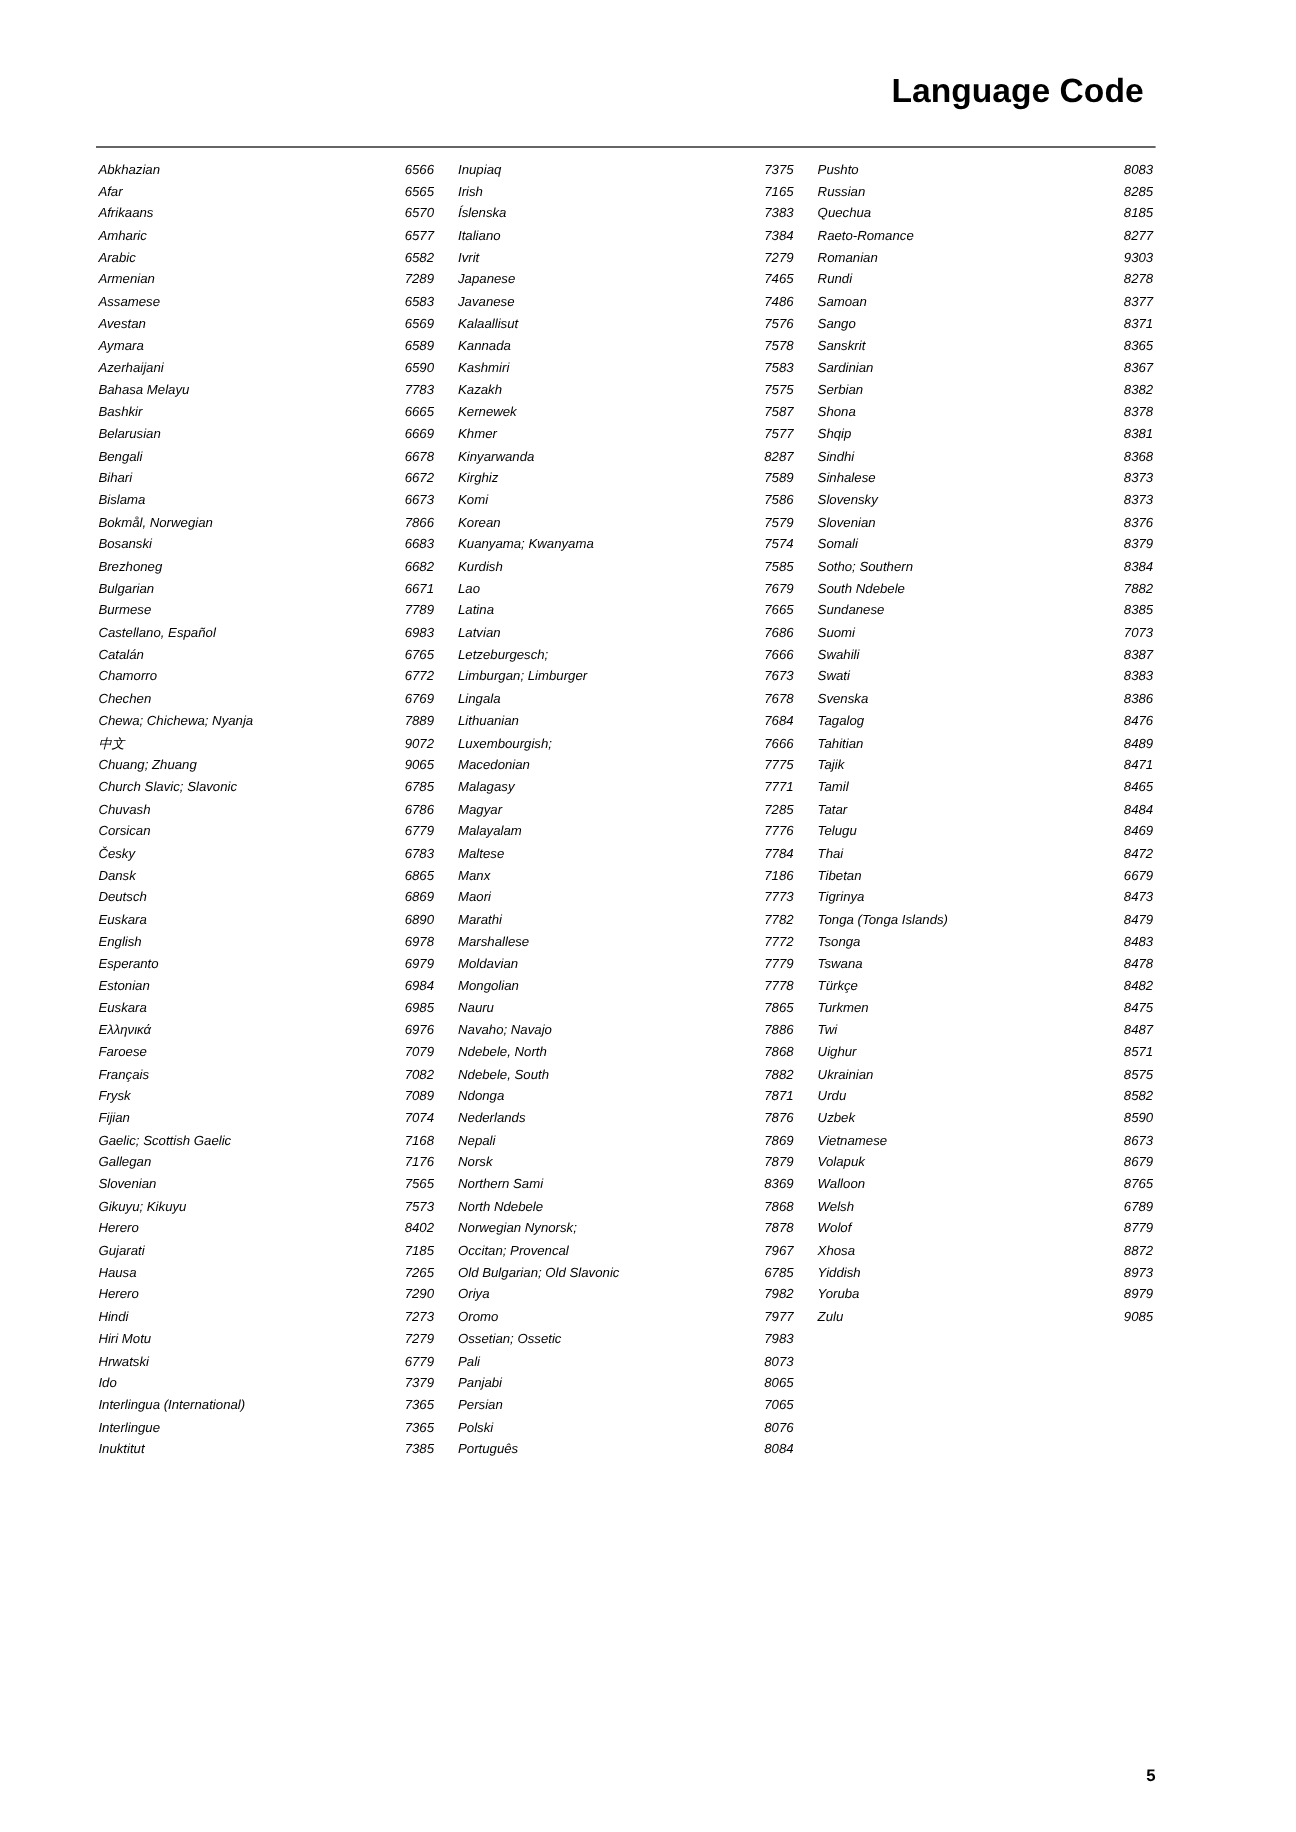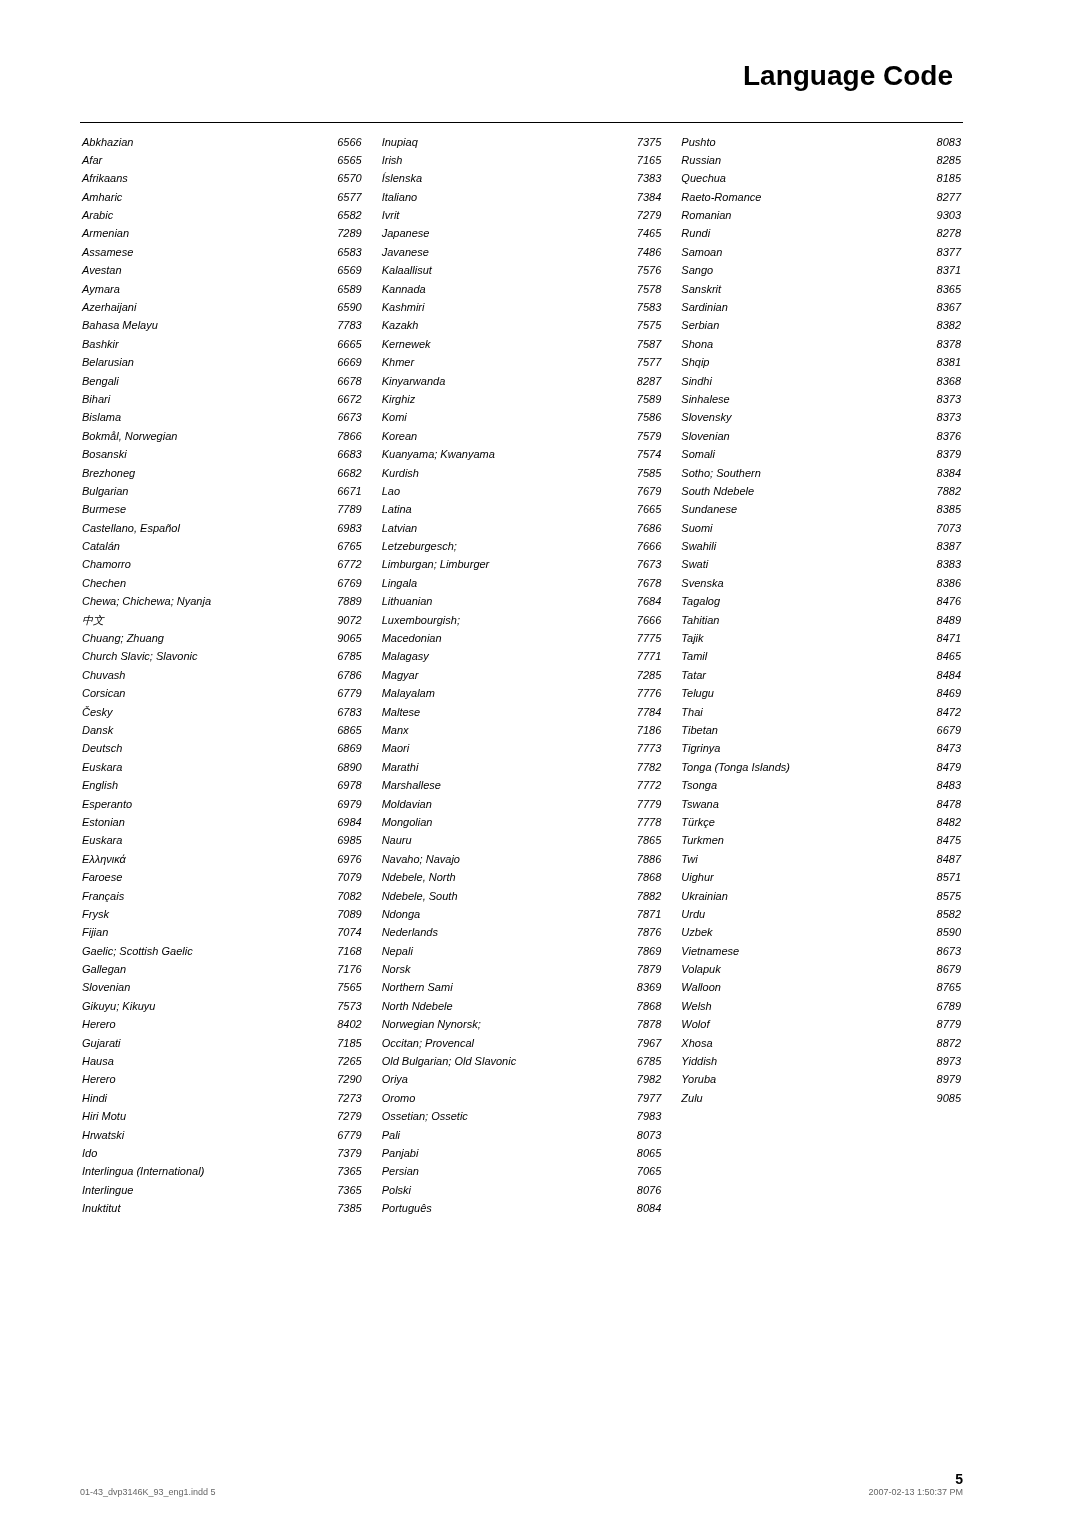--- a/index.html
+++ b/index.html
@@ -803,17 +803,13 @@
               <td class="lang-name">Zulu</td>
               <td class="lang-code">9085</td>
             </tr>
           </tbody>
       </table>
     </div>
   </div>
 
   <div class="page-number">5</div>
 
-  <div class="page-footer">
-    <span class="footer-left">01-43_dvp3146K_93_eng1.indd   5</span>
-    <span class="footer-right">2007-02-13   1:50:37 PM</span>
-  </div>
 </div>
 
 </body></html>

